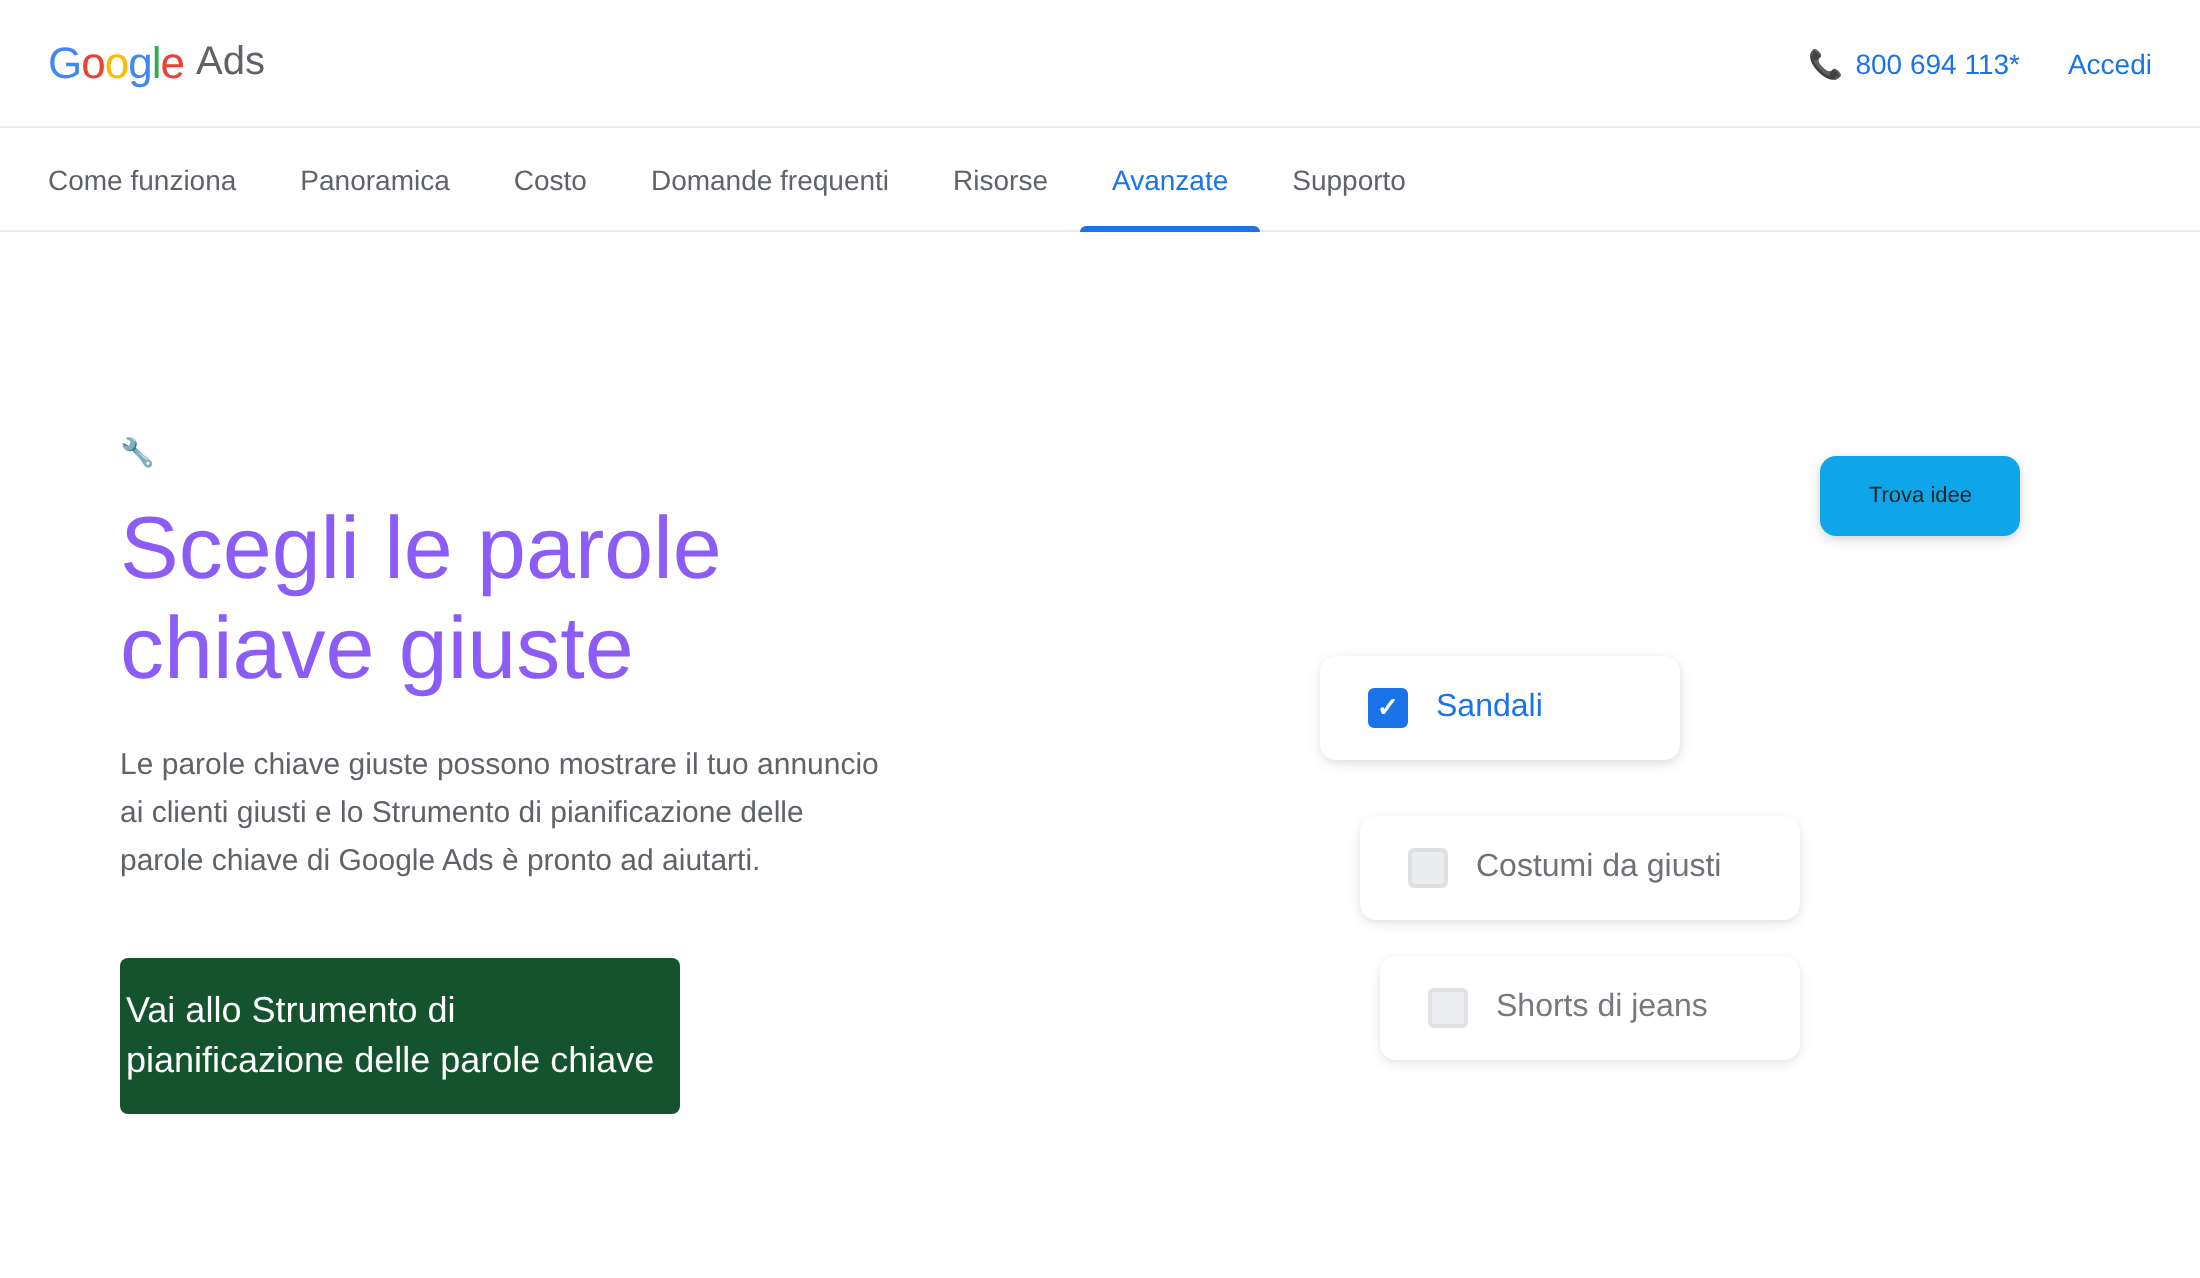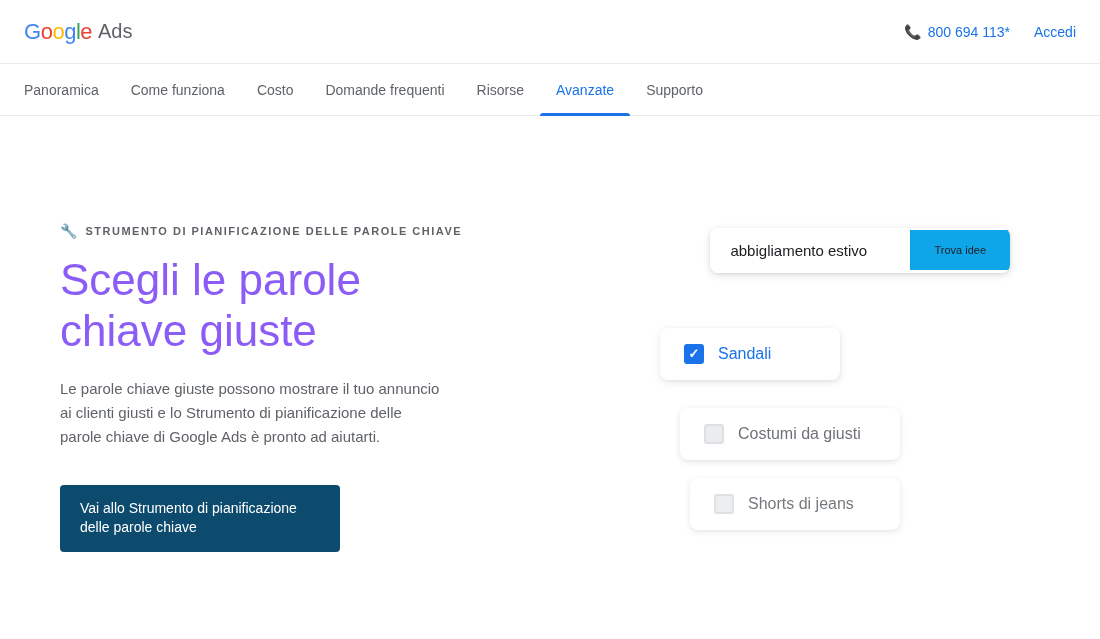--- a/index.html
+++ b/index.html
@@ -140,25 +140,25 @@
       max-width: 400px;
     }
     .description {
       font-size: 15px;
       color: #5f6368;
       line-height: 1.6;
       max-width: 380px;
       margin-bottom: 36px;
     }
     .cta-button {
-      background: #0c4a6e;
+      background: #14532d;
       color: #fff;
-      font-size: 14px;
+      font-size: 18px;
       font-weight: 500;
-      padding: 14px 20px;
+      padding: 14px 3px;
       border: none;
       border-radius: 4px;
       cursor: pointer;
       max-width: 280px;
       line-height: 1.4;
       text-align: left;
     }
 
     
     .right-panel {
@@ -302,46 +302,44 @@
   <div class="header-right">
     <a class="phone-link">
       <span class="phone-icon">📞</span>
       <span>800 694 113*</span>
     </a>
     <a class="accedi-btn">Accedi</a>
   </div>
 </header>
 
 <nav class="nav">
+  <div class="nav-item">Come funziona</div>
   <div class="nav-item">Panoramica</div>
-  <div class="nav-item">Come funziona</div>
   <div class="nav-item">Costo</div>
   <div class="nav-item">Domande frequenti</div>
   <div class="nav-item">Risorse</div>
   <div class="nav-item active">Avanzate</div>
   <div class="nav-item">Supporto</div>
 </nav>
 
 <div class="main">
 
   <div class="left-panel">
     <div class="tool-badge">
       <span class="wrench-icon">🔧</span>
-      <span class="tool-label">STRUMENTO DI PIANIFICAZIONE DELLE PAROLE CHIAVE</span>
     </div>
     <h1 class="main-title">Scegli le parole chiave giuste</h1>
     <p class="description">Le parole chiave giuste possono mostrare il tuo annuncio ai clienti giusti e lo Strumento di pianificazione delle parole chiave di Google Ads è pronto ad aiutarti.</p>
     <button class="cta-button">Vai allo Strumento di pianificazione delle parole chiave</button>
   </div>
 
   <div class="right-panel">
     <div class="ui-illustration">
 
       <div class="search-card">
-        <div class="search-input-area">abbigliamento estivo</div>
         <button class="trova-btn">Trova idee</button>
       </div>
 
       <div class="keyword-card sandali">
         <div class="checkbox checked">
           <span class="checkmark">✓</span>
         </div>
         <span class="keyword-text">Sandali</span>
       </div>
 

